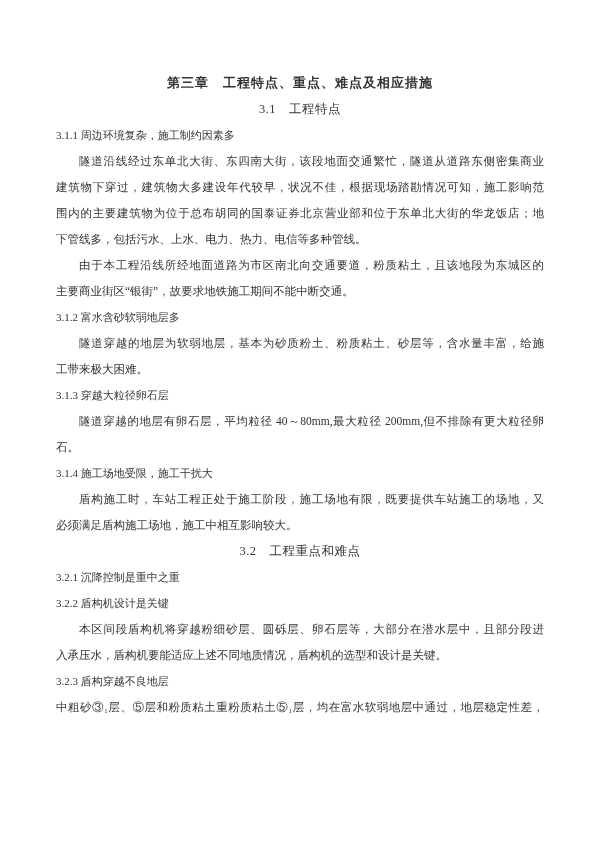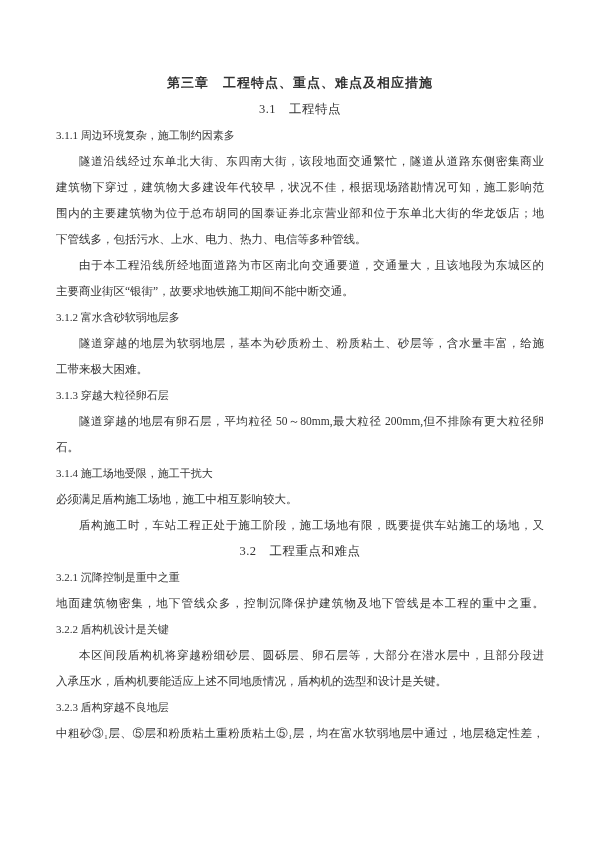--- a/index.html
+++ b/index.html
@@ -51,43 +51,40 @@
       <div class="chapter">第三章　工程特点、重点、难点及相应措施</div>
       <div class="section">3.1　工程特点</div>
       <div class="heading">3.1.1 周边环境复杂，施工制约因素多</div>
       <div class="para">
         <div class="line indent stretch">隧道沿线经过东单北大街、东四南大街，该段地面交通繁忙，隧道从道路东侧密集商业</div>
         <div class="line stretch">建筑物下穿过，建筑物大多建设年代较早，状况不佳，根据现场踏勘情况可知，施工影响范</div>
         <div class="line stretch">围内的主要建筑物为位于总布胡同的国泰证券北京营业部和位于东单北大街的华龙饭店；地</div>
         <div class="line">下管线多，包括污水、上水、电力、热力、电信等多种管线。</div>
       </div>
       <div class="para">
-        <div class="line indent stretch">由于本工程沿线所经地面道路为市区南北向交通要道，交通量大，且该地段为东城区的</div>
+        <div class="line indent stretch">由于本工程沿线所经地面道路为市区南北向交通要道，粉质粘土，且该地段为东城区的</div>
         <div class="line">主要商业街区“银街”，故要求地铁施工期间不能中断交通。</div>
       </div>
       <div class="heading">3.1.2 富水含砂软弱地层多</div>
       <div class="para">
         <div class="line indent stretch">隧道穿越的地层为软弱地层，基本为砂质粉土、粉质粘土、砂层等，含水量丰富，给施</div>
         <div class="line">工带来极大困难。</div>
       </div>
       <div class="heading">3.1.3 穿越大粒径卵石层</div>
       <div class="para">
-        <div class="line indent stretch">隧道穿越的地层有卵石层，平均粒径 50～80mm,最大粒径 200mm,但不排除有更大粒径卵</div>
+        <div class="line indent stretch">隧道穿越的地层有卵石层，平均粒径 40～80mm,最大粒径 200mm,但不排除有更大粒径卵</div>
         <div class="line">石。</div>
       </div>
       <div class="heading">3.1.4 施工场地受限，施工干扰大</div>
       <div class="para">
+        <div class="line indent stretch">盾构施工时，车站工程正处于施工阶段，施工场地有限，既要提供车站施工的场地，又</div>
         <div class="line">必须满足盾构施工场地，施工中相互影响较大。</div>
-        <div class="line indent stretch">盾构施工时，车站工程正处于施工阶段，施工场地有限，既要提供车站施工的场地，又</div>
       </div>
       <div class="section">3.2　工程重点和难点</div>
       <div class="heading">3.2.1 沉降控制是重中之重</div>
-      <div class="para">
-        <div class="line stretch">地面建筑物密集，地下管线众多，控制沉降保护建筑物及地下管线是本工程的重中之重。</div>
-      </div>
       <div class="heading">3.2.2 盾构机设计是关键</div>
       <div class="para">
         <div class="line indent stretch">本区间段盾构机将穿越粉细砂层、圆砾层、卵石层等，大部分在潜水层中，且部分段进</div>
         <div class="line">入承压水，盾构机要能适应上述不同地质情况，盾构机的选型和设计是关键。</div>
       </div>
       <div class="heading">3.2.3 盾构穿越不良地层</div>
       <div class="para">
         <div class="line stretch">中粗砂③₁层、⑤层和粉质粘土重粉质粘土⑤₁层，均在富水软弱地层中通过，地层稳定性差，</div>
       </div>
     </div>

